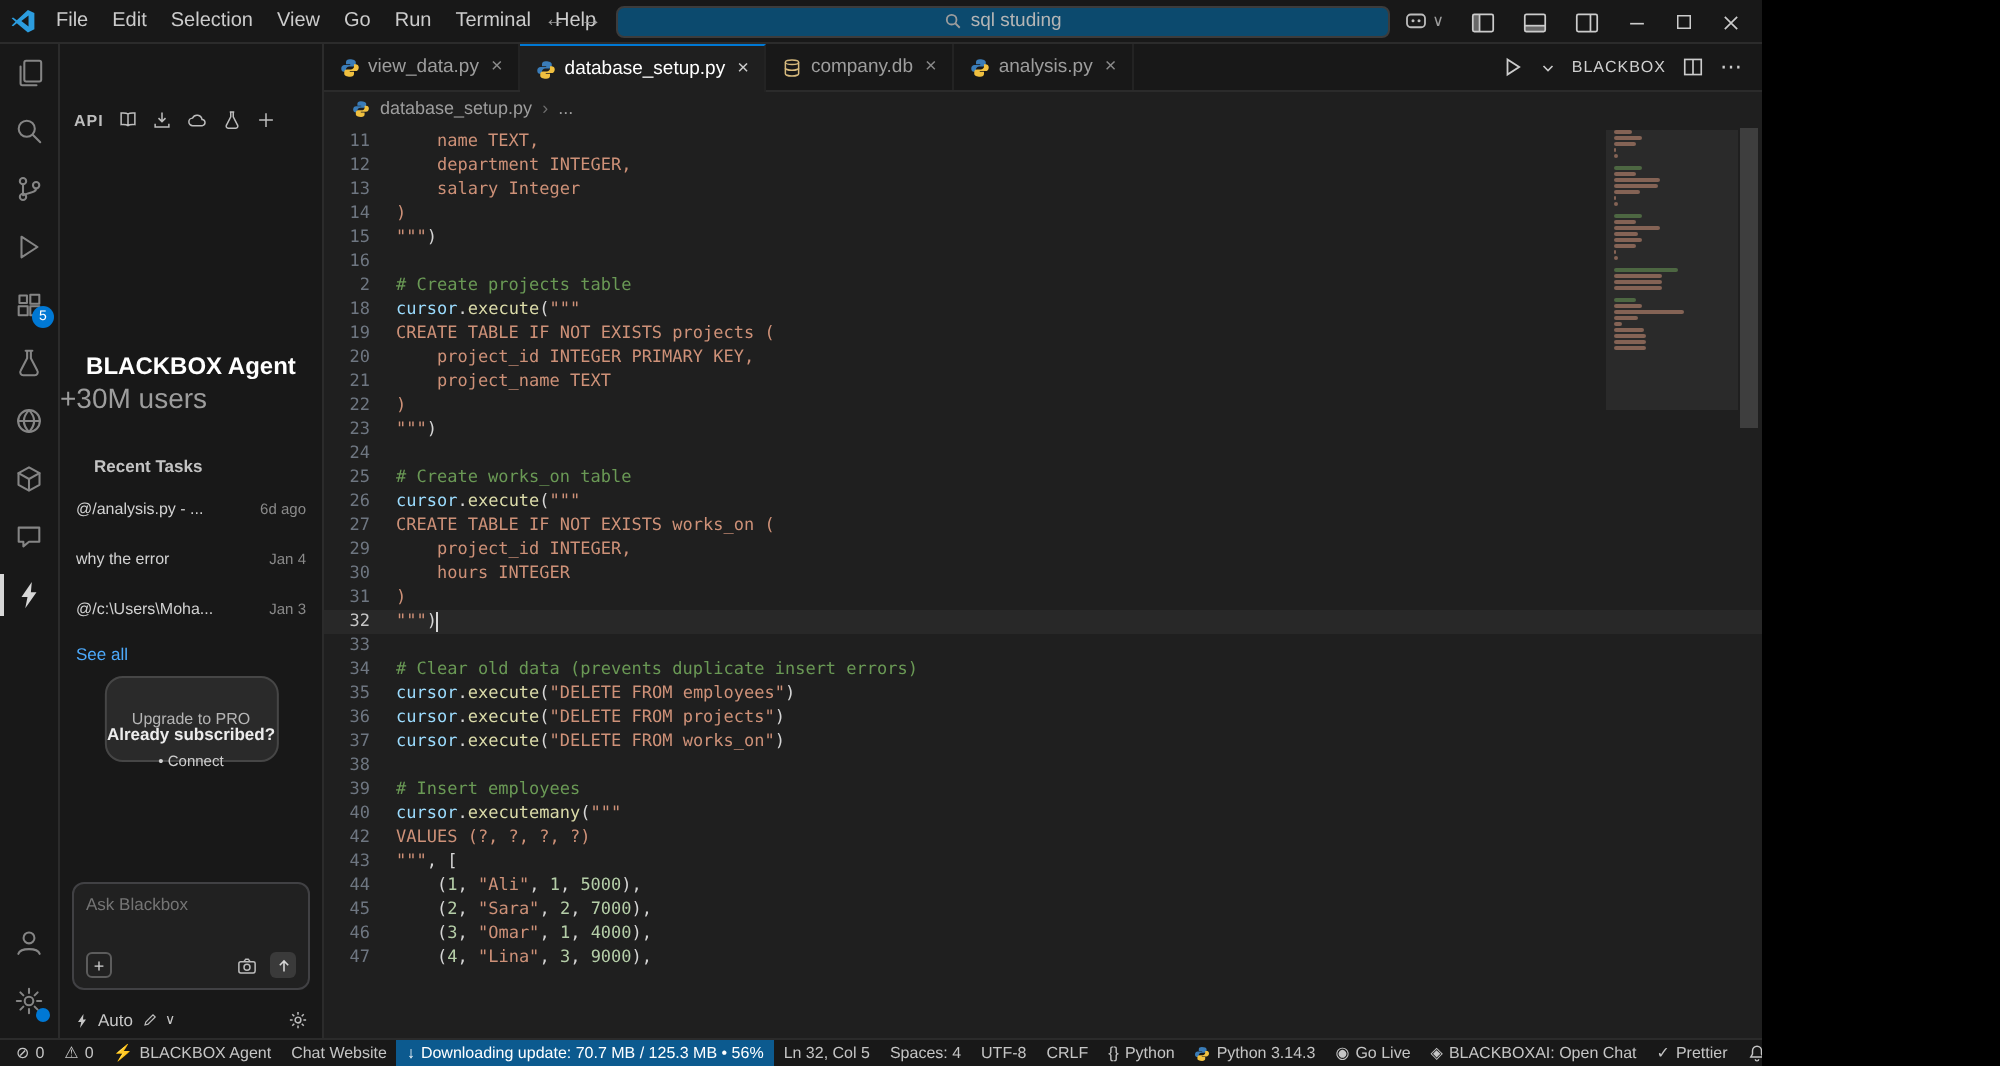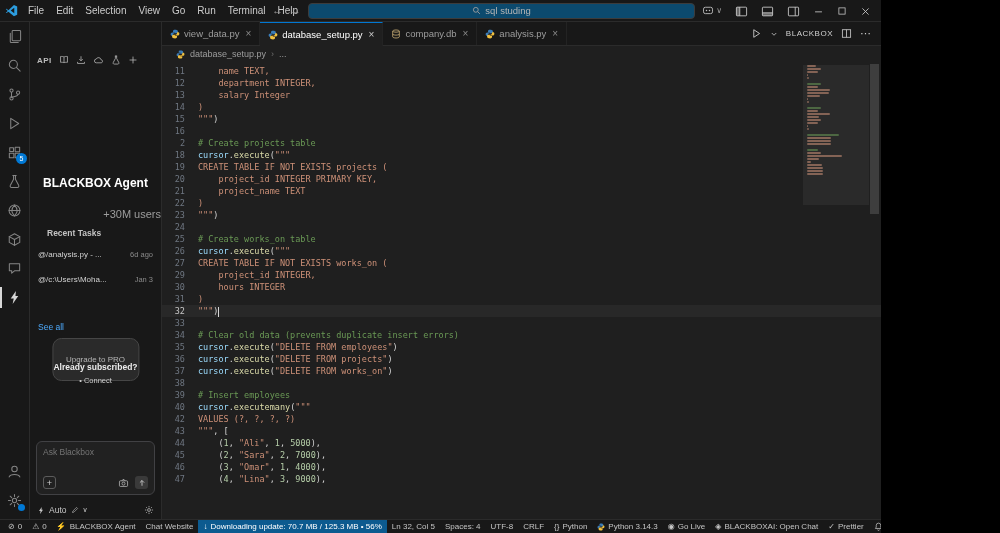--- a/index.html
+++ b/index.html
@@ -27,21 +27,21 @@
   .ab-item.active::before { content:""; position:absolute; left:0; top:4px; bottom:4px; width:2px; background:#d7d7d7; }
   .ab-badge { position:absolute; right:2px; bottom:3px; min-width:11px; height:11px; border-radius:6px; background:#0078d4; color:#fff; font-size:7px; display:flex; align-items:center; justify-content:center; padding:0 2px; }
   .ab-dot { position:absolute; right:4px; bottom:4px; width:7px; height:7px; border-radius:50%; background:#0078d4; }
   .ab-bottom { margin-top:auto; display:flex; flex-direction:column; padding-bottom:4px; }
 
   
   .sidebar { position:absolute; left:30px; top:22px; bottom:14px; width:132px; background:#181818; border-right:1px solid #2b2b2b; }
   .sb-toolbar { position:absolute; top:0; left:0; right:0; height:20px; display:flex; align-items:center; gap:7px; padding:0 7px; color:#bdbdbd;margin-top:28px; }
   .sb-toolbar .api-label { font-size:8px; font-weight:bold; color:#bdbdbd; letter-spacing:.5px; }
   .sb-title { position:absolute; top:154px; width:100%; text-align:center; font-size:12px; font-weight:bold; color:#ffffff; }
-  .sb-sub { position:absolute; top:186px; width:100%; text-align:right; font-size:11px; color:#9d9d9d; }
+  .sb-sub { position:absolute; top:169px; width:100%; text-align:left; font-size:14px; color:#9d9d9d; }
   .sb-recent { position:absolute; top:206px; left:17px; font-size:8.5px; font-weight:bold; color:#c3c3c3; }
   .sb-tasks { position:absolute; top:220px; left:0; right:0; }
   .sb-task { height:25px; display:flex; align-items:center; justify-content:space-between; padding:0 8px; }
   .sb-task .t-label { font-size:8px; color:#d2d2d2; white-space:nowrap; overflow:hidden; }
   .sb-task .t-time { font-size:7.5px; color:#8a8a8a; flex:none; margin-left:4px; }
   .sb-seeall { position:absolute; top:300px; left:8px; font-size:8.5px; }
   .sb-upgrade { position:absolute; top:316px; left:50%; transform:translateX(-50%); background:#2a2a2a; border:1px solid #464646; border-radius:9px; padding:16px 13px; font-size:8px; color:#b5b5b5; white-space:nowrap; }
   .sb-already { position:absolute; top:340px; width:100%; text-align:center; font-size:8.5px; font-weight:bold; color:#ececec; }
   .sb-connect { position:absolute; top:354px; width:100%; text-align:center; font-size:7.5px; color:#cfcfcf; }
   .askbox { position:absolute; left:6px; right:6px; bottom:24px; height:54px; background:#212121; border:1px solid #414144; border-radius:6px; padding:5px 6px; }
@@ -299,20 +299,24 @@
         </span>
     </div>
 
     <div class="sb-title">BLACKBOX Agent</div>
     <div class="sb-sub">+30M users</div>
     <div class="sb-recent">Recent Tasks</div>
     <div class="sb-tasks" id="tasks">
         <div class="sb-task">
           <span class="t-label">@/analysis.py - ...</span>
           <span class="t-time">6d ago</span>
+        </div>
+        <div class="sb-task">
+          <span class="t-label">why the error</span>
+          <span class="t-time">Jan 4</span>
         </div>
         <div class="sb-task">
           <span class="t-label">@/c:\Users\Moha...</span>
           <span class="t-time">Jan 3</span>
         </div>
       </div>
     <div class="sb-seeall" id="seeall" style="color: rgb(77, 170, 252);">See all</div>
     <div class="sb-upgrade">Upgrade to PRO</div>
     <div class="sb-already">Already subscribed?</div>
     <div class="sb-connect">• Connect</div>

